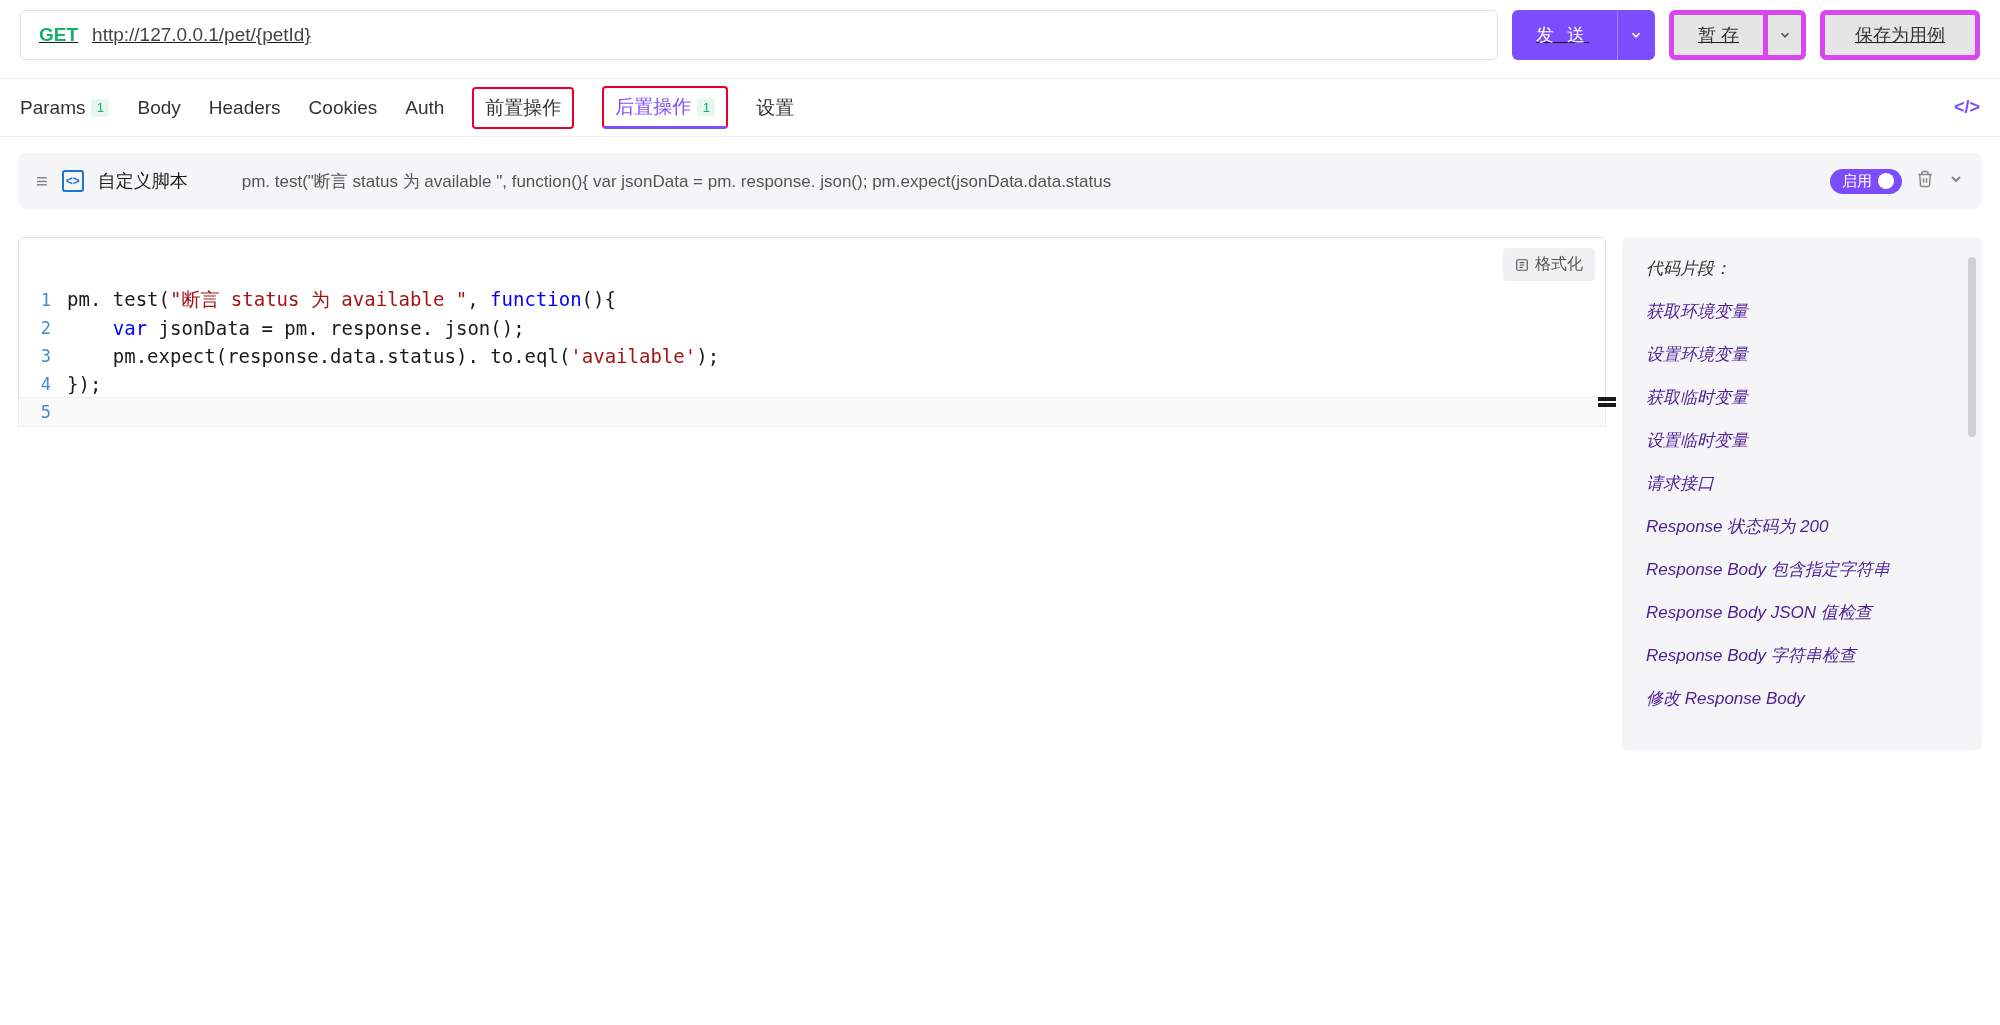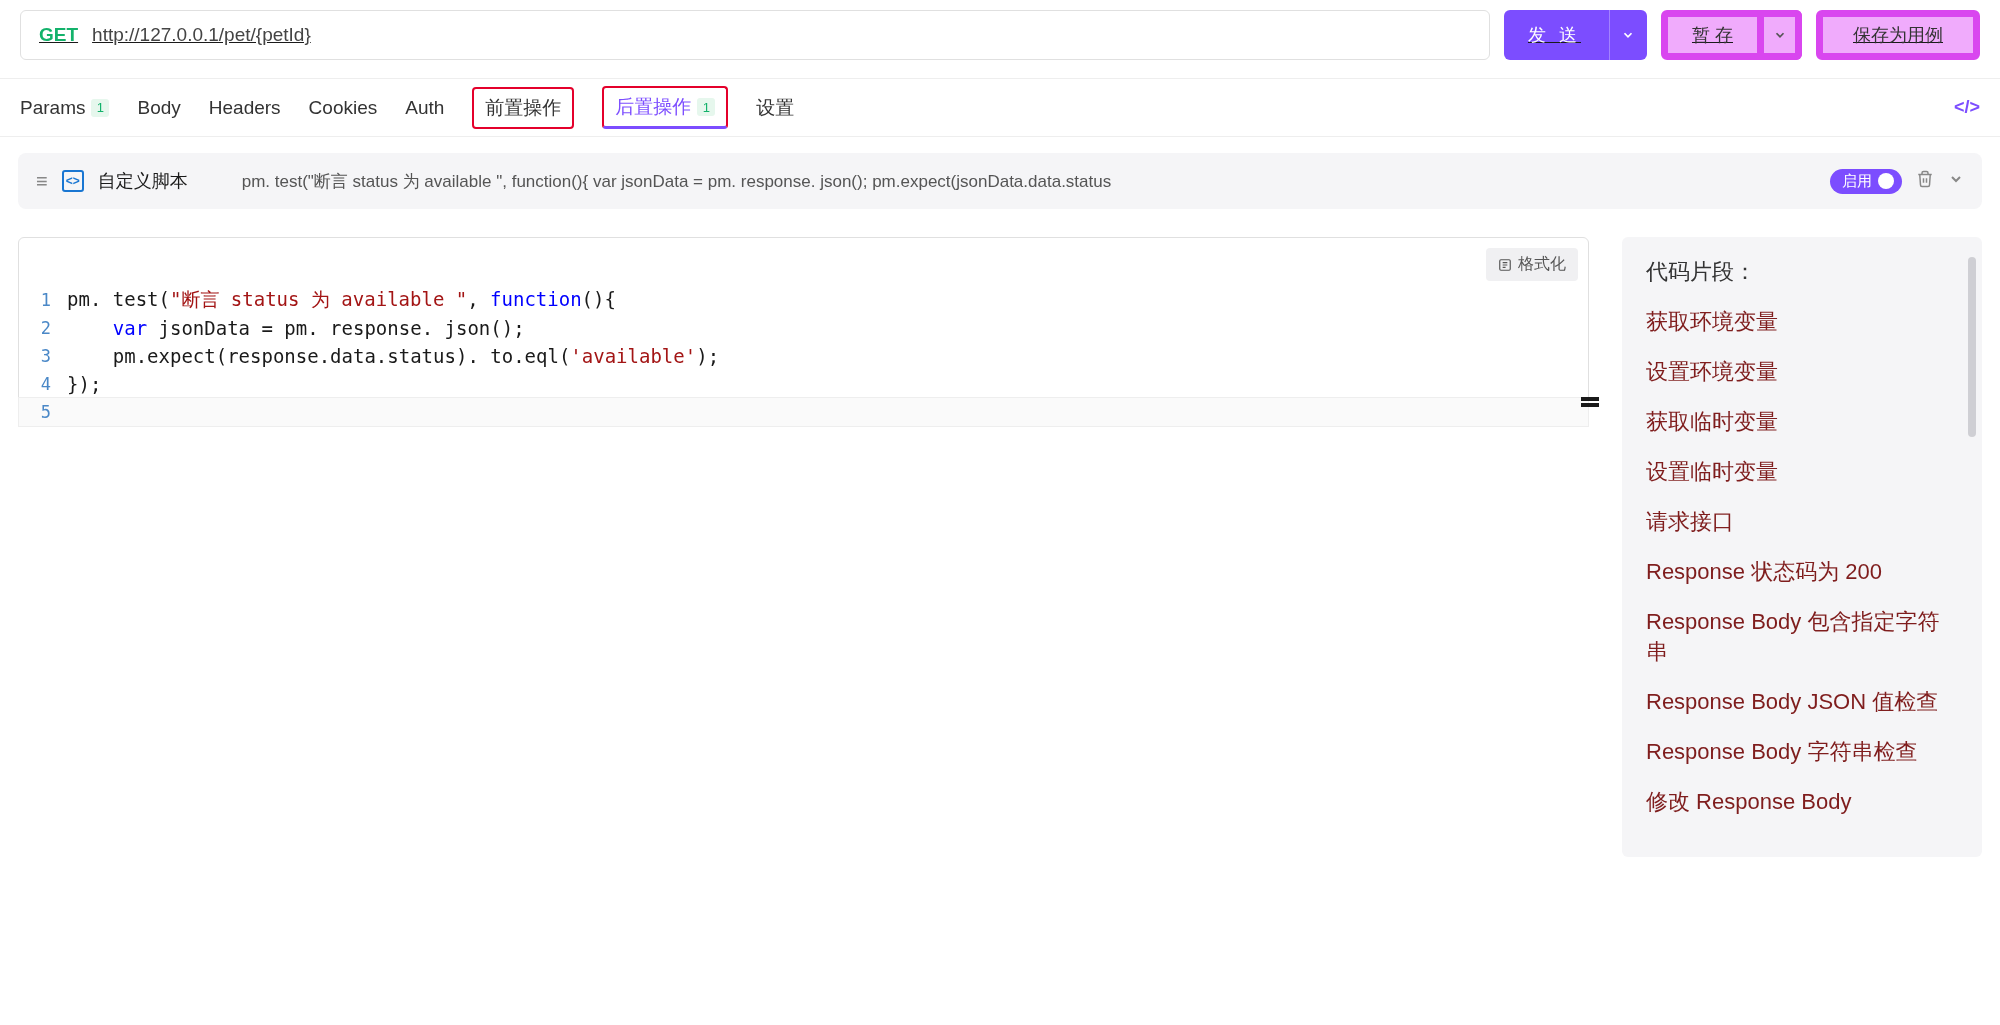--- a/index.html
+++ b/index.html
@@ -1,21 +1,21 @@
 <!DOCTYPE html>
 <html><head>
 <meta charset="utf-8">
 <style>
 * { box-sizing: border-box; margin: 0; padding: 0; }
 body { font-family: -apple-system, BlinkMacSystemFont, "Segoe UI", "PingFang SC", sans-serif; background: #fff; color: #1a1a1a; }
 .top-bar { display: flex; align-items: center; padding: 10px 20px 18px; gap: 14px; border-bottom: 1px solid #eee; text-decoration: underline; }
 .url-bar { flex: 1; display: flex; align-items: center; height: 50px; border: 1px solid #e0e0e0; border-radius: 6px; padding: 0 18px; font-size: 19px; }
 .method { color: #13b26b; font-weight: 700; margin-right: 14px; }
 .url-text { color: #444; }
-.btn { height: 50px; border-radius: 6px; font-size: 18px; display: flex; align-items: center; justify-content: center; cursor: pointer; border: 7px solid #d946ef; background: #f0abfc; }
+.btn { height: 50px; border-radius: 6px; font-size: 18px; display: flex; align-items: center; justify-content: center; cursor: pointer; border: 5px solid #d946ef; background: #e5e5e5; }
 .btn-send { background: #7c4dff; color: #fff; border: none; letter-spacing: 4px; padding: 0 28px; font-weight: 500; }
 .btn-send-caret { width: 38px; background: #7c4dff; color: #fff; border: none; border-left: 1px solid rgba(255,255,255,0.3); }
 .btn-save { padding: 0 24px; color: #333; font-weight: 500; }
 .btn-save-caret { width: 38px; }
 .btn-usecase { padding: 0 30px; color: #333; font-weight: 500; }
 .btn-group { display: flex; }
 .btn-group .btn:first-child { border-top-right-radius: 0; border-bottom-right-radius: 0; padding-left: 24px; }
 .btn-group .btn:last-child { border-top-left-radius: 0; border-bottom-left-radius: 0; border-left: none; }
 .btn-group.primary .btn:last-child { border-left: 1px solid rgba(255,255,255,0.3); }
 .tabs { display: flex; align-items: center; padding: 0 20px; height: 58px; gap: 28px; border-bottom: 1px solid #eee; font-size: 19px; color: #333; position: relative; }
@@ -28,34 +28,34 @@
 .panel { padding: 16px 18px; }
 .script-header { display: flex; align-items: center; height: 56px; background: #f5f5f7; border-radius: 8px; padding: 0 18px; gap: 14px; font-size: 18px; }
 .drag-icon { color: #888; font-size: 20px; }
 .script-icon { width: 22px; height: 22px; border: 2px solid #1976d2; border-radius: 3px; display: flex; align-items: center; justify-content: center; color: #1976d2; font-size: 12px; font-weight: bold; }
 .script-title { font-weight: 500; margin-right: 40px; }
 .script-preview { color: #555; flex: 1; white-space: nowrap; overflow: hidden; text-overflow: ellipsis; font-size: 17px; }
 .toggle-pill { background: #7c4dff; color: #fff; border-radius: 14px; padding: 3px 8px 3px 12px; display: flex; align-items: center; gap: 6px; font-size: 15px; }
 .toggle-knob { width: 16px; height: 16px; background: #fff; border-radius: 50%; }
 .trash-icon { color: #888; font-size: 18px; cursor: pointer; }
 .chevron-icon { color: #888; font-size: 16px; cursor: pointer; }
-.editor-row { display: flex; gap: 33px; margin-top: 28px; align-items: flex-start; }
+.editor-row { display: flex; gap: 16px; margin-top: 28px; align-items: flex-start; }
 .code-editor { flex: 1; border: 1px solid #e0e0e0; border-radius: 6px; position: relative; font-family: "SF Mono", Consolas, monospace; font-size: 19px; }
 .format-btn { position: absolute; top: 10px; right: 10px; background: #f0f0f2; border-radius: 4px; padding: 6px 12px; font-size: 16px; color: #555; cursor: pointer; display: flex; align-items: center; gap: 6px; font-family: -apple-system, sans-serif; }
 .code-lines { padding-top: 48px; }
 .code-line { display: flex; min-height: 28px; align-items: center; }
 .line-no { width: 48px; text-align: right; padding-right: 16px; color: #4a88c7; font-size: 17px; user-select: none; }
 .line-content { flex: 1; white-space: pre; padding-right: 10px; }
 .cursor-line { background: #fafafa; outline: 1px solid #eee; }
 .tk-kw { color: #0000ff; }
 .tk-str { color: #a31515; }
 .tk-id { color: #1a1a1a; }
-.snippets-panel { width: 360px; background: #f5f5f7; border-radius: 6px; padding: 20px 24px; font-size: 22px; position: relative; }
+.snippets-panel { width: 360px; background: #f5f5f7; border-radius: 6px; padding: 20px 24px; font-size: 17px; position: relative; font-style: italic; }
 .snippets-title { color: #333; font-weight: 500; margin-bottom: 20px; }
-.snippet-item { color: #7f1d1d; margin-bottom: 20px; cursor: pointer; }
+.snippet-item { color: #4c1d95; margin-bottom: 20px; cursor: pointer; }
 .scrollbar-fake { position: absolute; right: 6px; top: 20px; width: 8px; height: 180px; background: #cfcfd4; border-radius: 4px; }
 .resize-handle { position: absolute; right: -10px; top: 160px; width: 18px; height: 4px; background: #1a1a1a; }
 .resize-handle::after { content: ""; position: absolute; top: 6px; left: 0; width: 18px; height: 4px; background: #1a1a1a; }
 .code-editor-wrap { position: relative; flex: 1; }
 </style>
 </head>
 <body>
 
 <div class="top-bar">
   <div class="url-bar">

